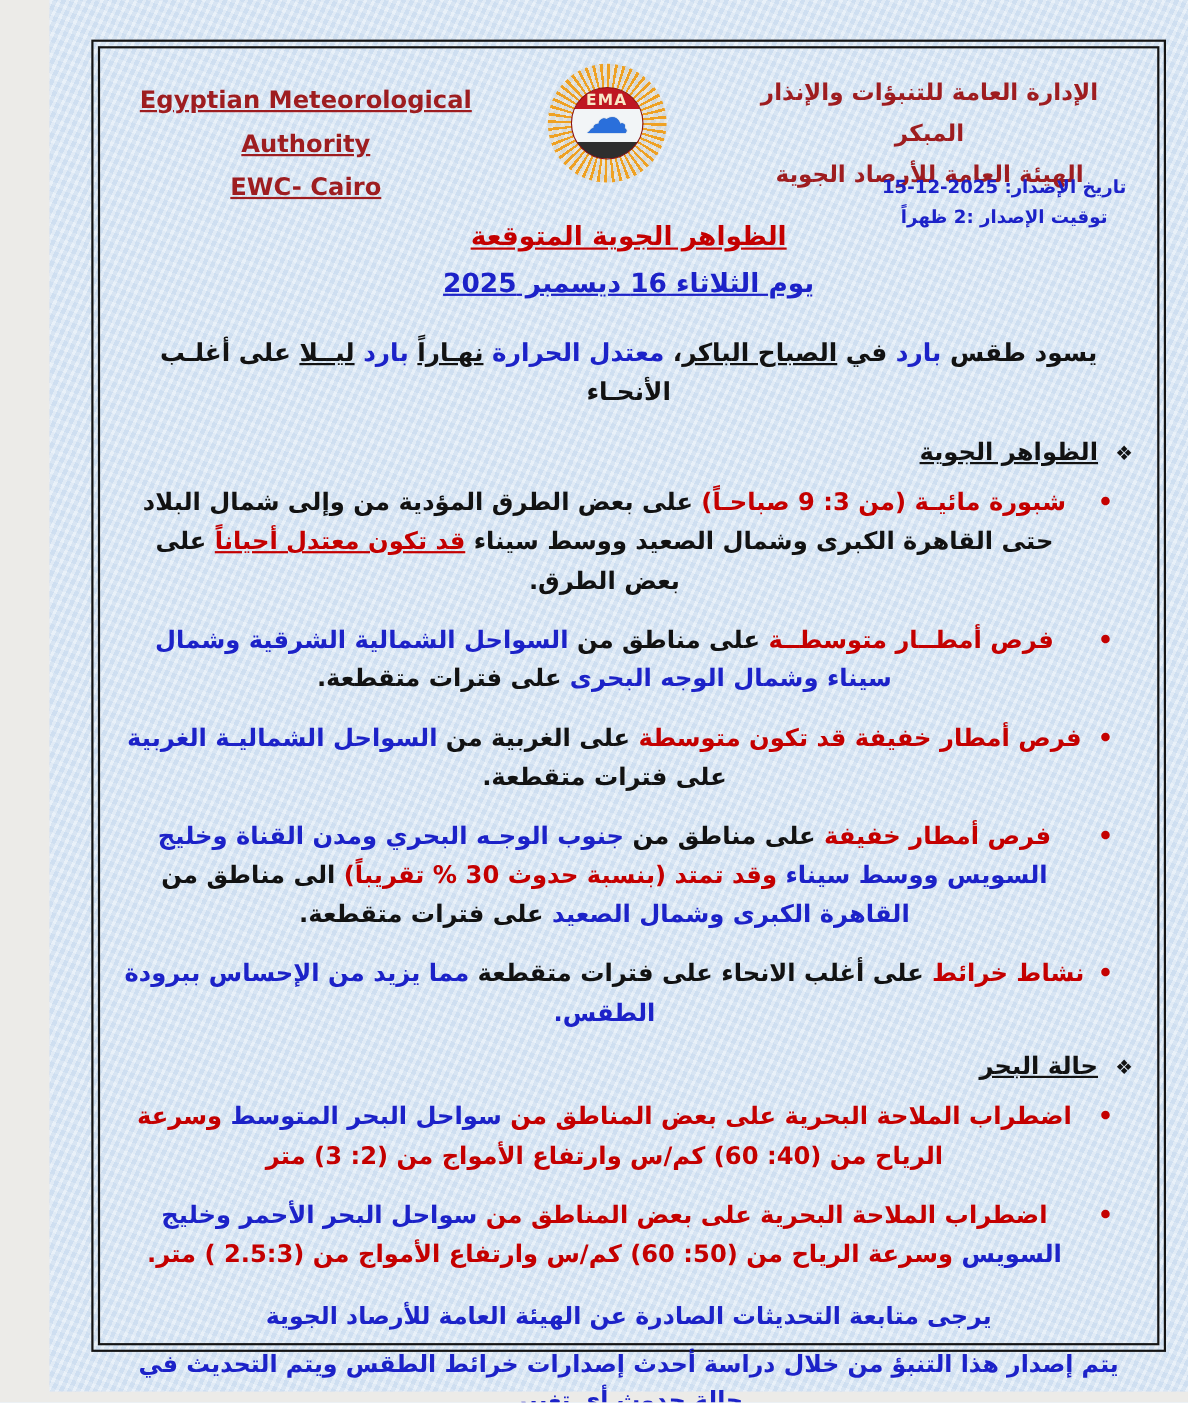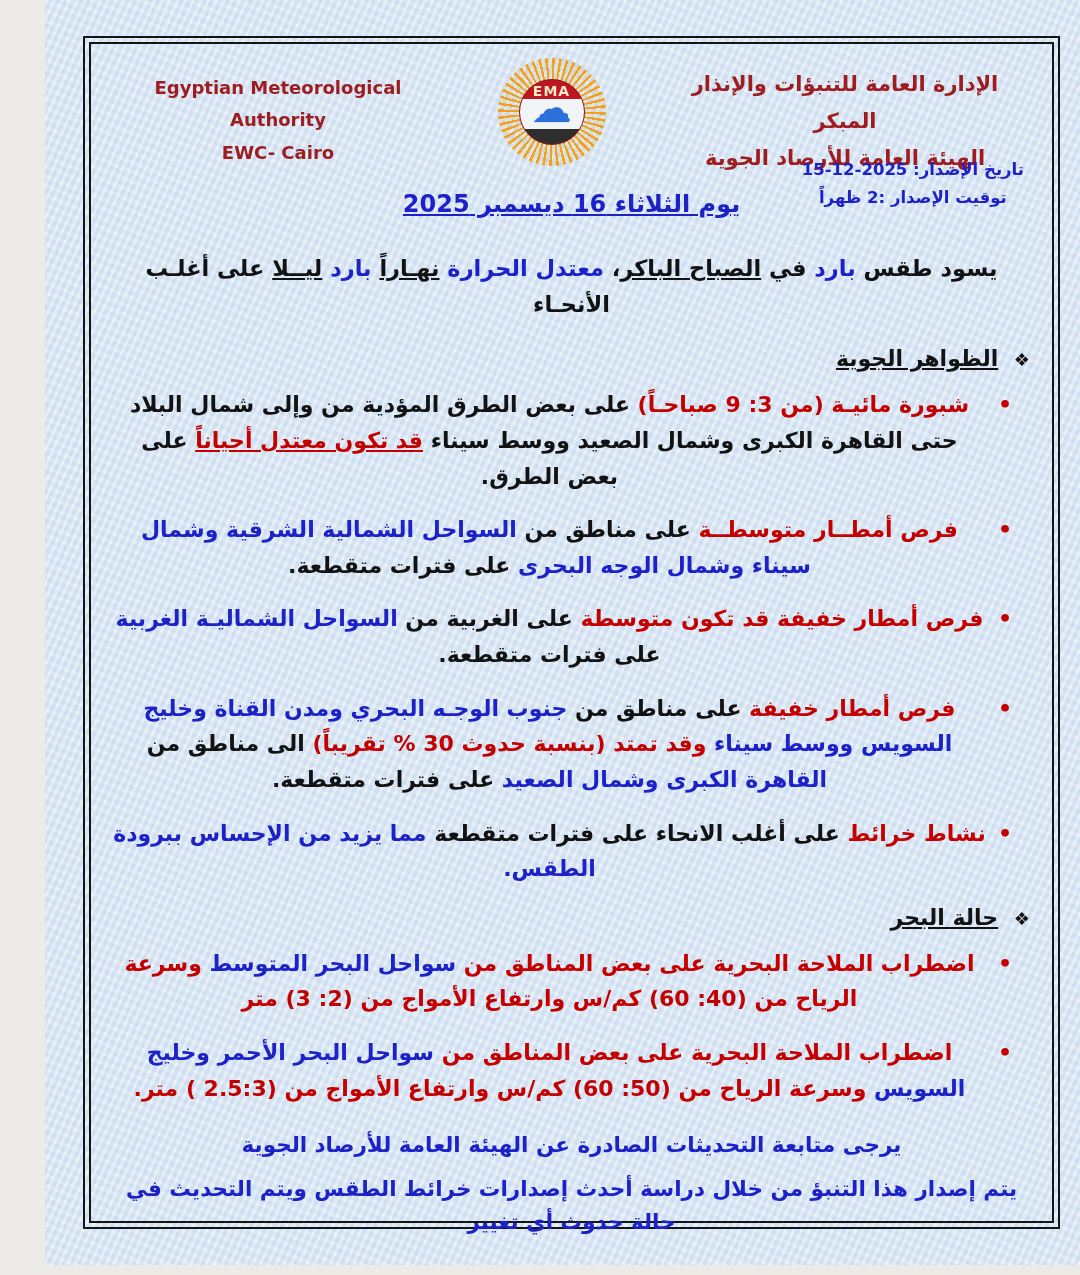--- a/index.html
+++ b/index.html
@@ -14,21 +14,21 @@
       repeating-linear-gradient(115deg, rgba(255,255,255,.28) 0 3px, rgba(186,208,233,.22) 3px 7px),
       repeating-linear-gradient(22deg, rgba(255,255,255,.20) 0 4px, rgba(197,216,238,.22) 4px 9px),
       var(--paper,#d9e6f4);
   }
   .frame{position:absolute;left:38px;top:36px;right:20px;bottom:36px;border:2px solid var(--frame,#141414);padding:4px;}
   .frame-inner{position:relative;width:100%;height:100%;border:2px solid var(--frame,#141414);direction:rtl;padding:10px 22px 0 22px;}
 
   
   .header-row{display:grid;grid-template-columns:370px 1fr 330px;align-items:start;margin-top:4px;}
   .org-ar{color:var(--darkred,#9e1d20);font-weight:bold;font-size:21px;line-height:1.75;text-align:center;margin-top:8px;}
-  .org-en{color:var(--darkred,#9e1d20);font-weight:bold;font-size:18px;line-height:1.8;text-align:center;direction:ltr;margin-top:14px;}
+  .org-en{color:var(--darkred,#9e1d20);font-weight:bold;font-size:22px;line-height:1.8;text-align:center;direction:ltr;margin-top:14px;text-decoration:underline;}
   .issue-block{position:absolute;top:112px;right:28px;color:var(--blue,#1c22c8);font-weight:bold;font-size:16.5px;line-height:1.7;text-align:center;}
 
   
   .logo-wrap{display:flex;justify-content:center;}
   .sun{width:108px;height:108px;border-radius:50%;
        background:repeating-conic-gradient(var(--sun,#efa122) 0deg 3deg, rgba(239,161,34,.12) 3deg 7.5deg);
        display:flex;align-items:center;justify-content:center;}
   .emblem{width:66px;height:66px;border-radius:50%;overflow:hidden;position:relative;border:1px solid #8a1212;
        background:linear-gradient(var(--flagred,#bf1722) 0 30%, var(--flagwhite,#f2f5f7) 30% 76%, var(--flagblack,#2e2e2e) 76% 100%);}
   .emblem .ema{position:absolute;top:3px;left:0;right:0;text-align:center;font-size:14px;font-weight:bold;color:#f8e8c8;letter-spacing:1px;direction:ltr;}
@@ -86,20 +86,21 @@
             <div>EWC- Cairo</div>
           </div>
         </div>
 
         <div class="issue-block">
           <div>تاريخ الإصدار: 2025-12-15</div>
           <div>توقيت الإصدار :2 ظهراً</div>
         </div>
 
         <div class="title-block">
+          <span class="title-red">الظواهر الجوية المتوقعة</span>
           <div class="title-blue"><span>يوم الثلاثاء 16 ديسمبر 2025</span></div>
         </div>
 
         <div class="intro"><span class="seg-black">يسود طقس </span><span class="seg-blue">بارد</span><span class="seg-black"> في </span><span class="seg-black-u">الصباح الباكر</span><span class="seg-black">، </span><span class="seg-blue">معتدل الحرارة </span><span class="seg-black-u">نهـاراً</span><span class="seg-black"> </span><span class="seg-blue">بارد</span><span class="seg-black"> </span><span class="seg-black-u">ليــلا</span><span class="seg-black"> على أغلـب الأنحـاء</span></div>
 
         <div class="section-heading">
           <span class="h-marker">❖</span>
           <span class="h-text">الظواهر الجوية</span>
         </div>
 

